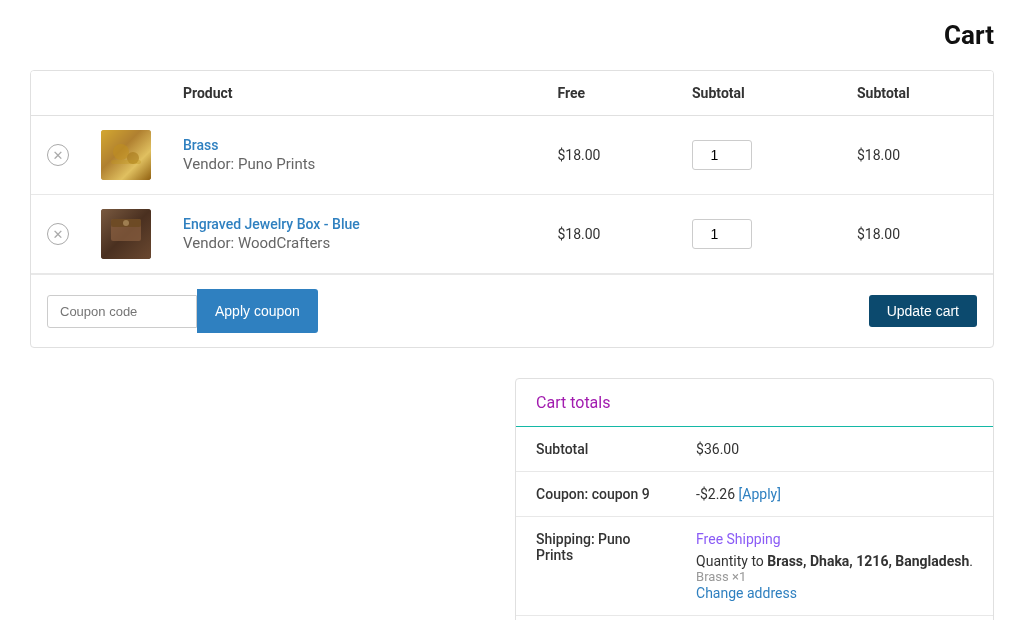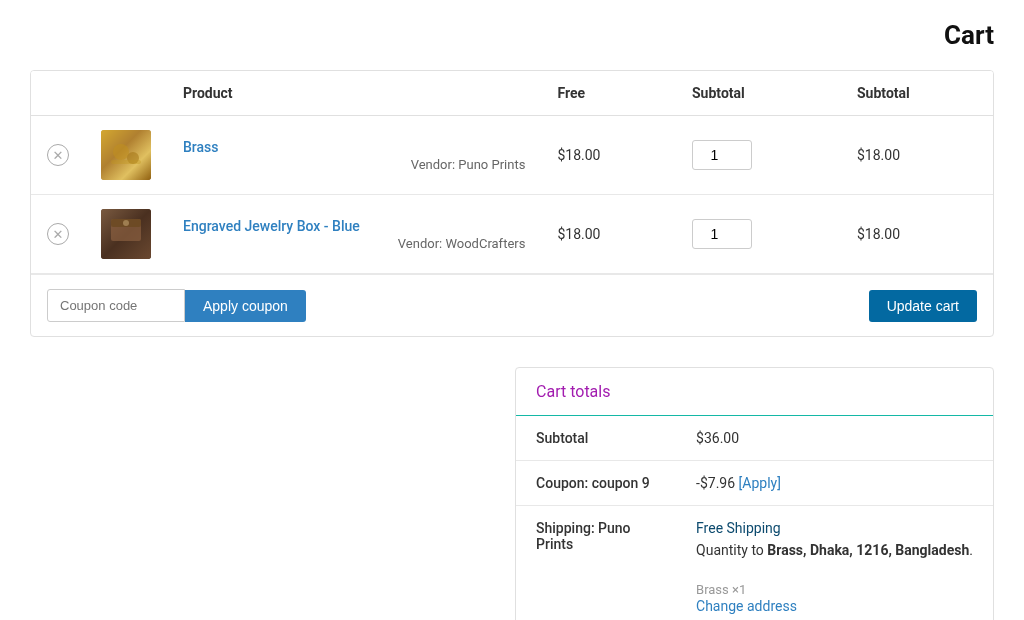--- a/index.html
+++ b/index.html
@@ -85,51 +85,51 @@
       display: flex;
       align-items: center;
       justify-content: center;
     }
     .product-link {
       color: #2f80c0;
       text-decoration: none;
       font-weight: 500;
       text-align: center;
     }
-    .vendor-text { color: #666; margin-top: 2px; font-size: 13px; text-align: right; }
+    .vendor-text { color: #666; margin-top: 2px; font-size: 15px; }
     .qty-input {
       width: 60px;
       border: 1px solid #ccc;
       border-radius: 3px;
       padding: 6px 8px;
       text-align: center;
       font-size: 14px;
     }
     .coupon-input {
       border: 1px solid #ccc;
       border-radius: 3px 0 0 3px;
       padding: 8px 12px;
       font-size: 13px;
       color: #aaa;
-      width: 138px;
+      width: 150px;
       outline: none;
     }
     .apply-coupon-btn {
       background: #2f80c0;
       color: #fff;
       border: none;
-      padding: 8px 18px;
+      padding: 14px 18px;
       border-radius: 0 3px 3px 0;
       cursor: pointer;
       font-size: 14px;
       font-weight: 500;
     }
     .update-cart-btn {
       margin-left: auto;
-      background: #0369a1;
+      background: #0c4a6e;
       color: #fff;
       border: none;
       padding: 8px 18px;
       border-radius: 3px;
       cursor: pointer;
       font-size: 14px;
     }
     .coupon-update-row {
       display: flex;
       align-items: center;
@@ -175,29 +175,29 @@
       text-decoration: none;
     }
     .shipping-location {
       margin-top: 6px;
       color: #333;
     }
     .shipping-location strong { font-weight: 700; }
     .item-label {
       color: #999;
       font-size: 13px;
-      margin-top: 24px;
+      margin-top: 0;
     }
     .change-address-link {
       color: #2f80c0;
       text-decoration: none;
       display: block;
       margin-top: 1px;
     }
-    .free-shipping { color: #0c4a6e; }
+    .free-shipping { color: #8b5cf6; }
     .col-remove { width: 40px; }
     .col-thumb { width: 70px; }
   </style>
 </head>
 <body>
 
 <h1>Cart</h1>
 
 <div class="cart-table-wrapper">
   <table class="cart-table">
@@ -285,21 +285,21 @@
     <div class="cart-totals-header">Cart totals</div>
     <table class="totals-table">
       <tbody>
         <tr>
           <td>Subtotal</td>
           <td>$36.00</td>
         </tr>
         <tr>
           <td>Coupon: coupon 9</td>
           <td>
-            <span>-$7.96</span>
+            <span>-$2.26</span>
             <a class="remove-link" href="#">[Apply]</a>
           </td>
         </tr>
         <tr>
           <td>Shipping: Puno Prints</td>
           <td>
             <div class="free-shipping">Free Shipping</div>
             <div class="shipping-location">
               <span>Quantity to</span> <strong>Brass, Dhaka, 1216, Bangladesh</strong>.
             </div>

